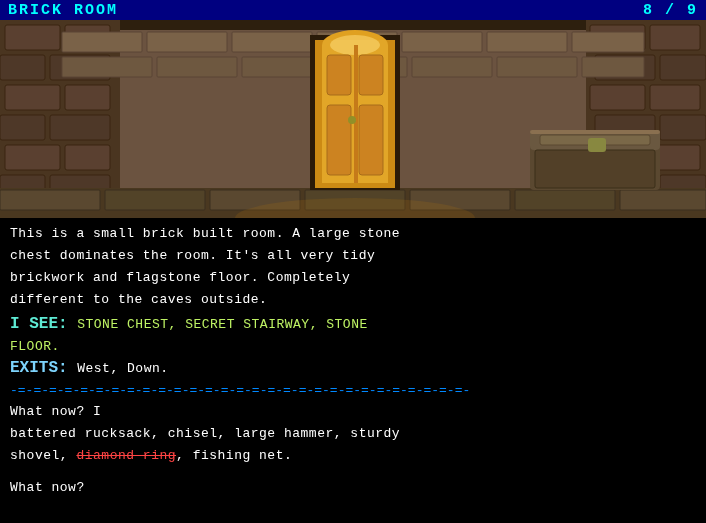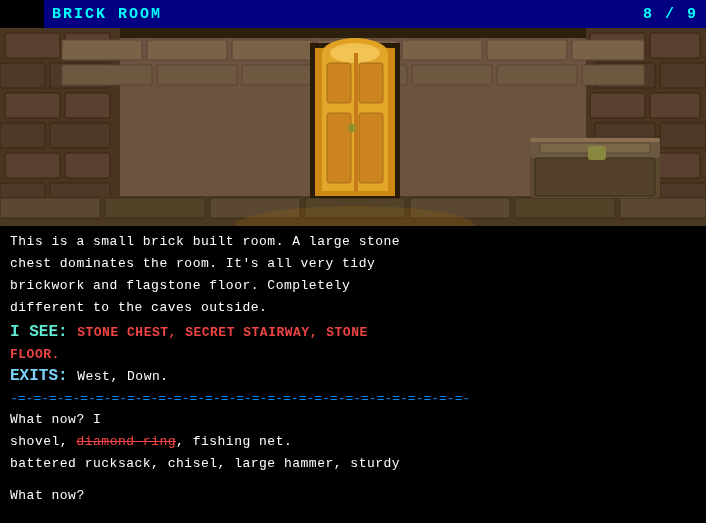--- a/index.html
+++ b/index.html
@@ -20,22 +20,21 @@
       background: #000;
     }
 
     
     #titlebar {
       display: flex;
       justify-content: space-between;
       align-items: center;
       background: #000080;
       padding: 3px 8px;
-      height: 28px;
-      margin-left: 44px;
+      height: 20px;
     }
 
     #title-text {
       color: #00ffff;
       font-size: 15px;
       font-weight: bold;
       letter-spacing: 2px;
       font-family: 'Courier New', monospace;
     }
 
@@ -83,22 +82,22 @@
       color: #5eead4;
       font-weight: bold;
     }
 
     .label-green {
       color: #7dd3fc;
       font-weight: bold;
     }
 
     .items-white {
-      color: #ef4444;
-      font-weight: bold;
+      color: #bef264;
+      font-weight: normal;
     }
 
     .divider {
       color: #0088ff;
       font-size: 13px;
       font-family: 'Courier New', monospace;
       margin: 4px 0;
       letter-spacing: 0px;
     }
 
@@ -265,24 +264,24 @@
       <span class="desc-text"> </span><span class="desc-text">West, Down.</span>
     </div>
 
     <div class="divider">-=-=-=-=-=-=-=-=-=-=-=-=-=-=-=-=-=-=-=-=-=-=-=-=-=-=-=-=-=-</div>
 
     <div class="line">
       <span class="desc-text">What now? I</span>
     </div>
 
     <div class="line">
+      <span class="desc-text">battered rucksack, chisel, large hammer, sturdy</span>
+    </div>
+    <div class="line">
       <span class="desc-text">shovel, <span class="diamond-item">diamond ring</span>, fishing net.</span>
-    </div>
-    <div class="line">
-      <span class="desc-text">battered rucksack, chisel, large hammer, sturdy</span>
     </div>
 
     <div class="line" style="margin-top:12px;">
       <span class="desc-text">What now?</span>
     </div>
 
   </div>
 </div>
 
 </body></html>

